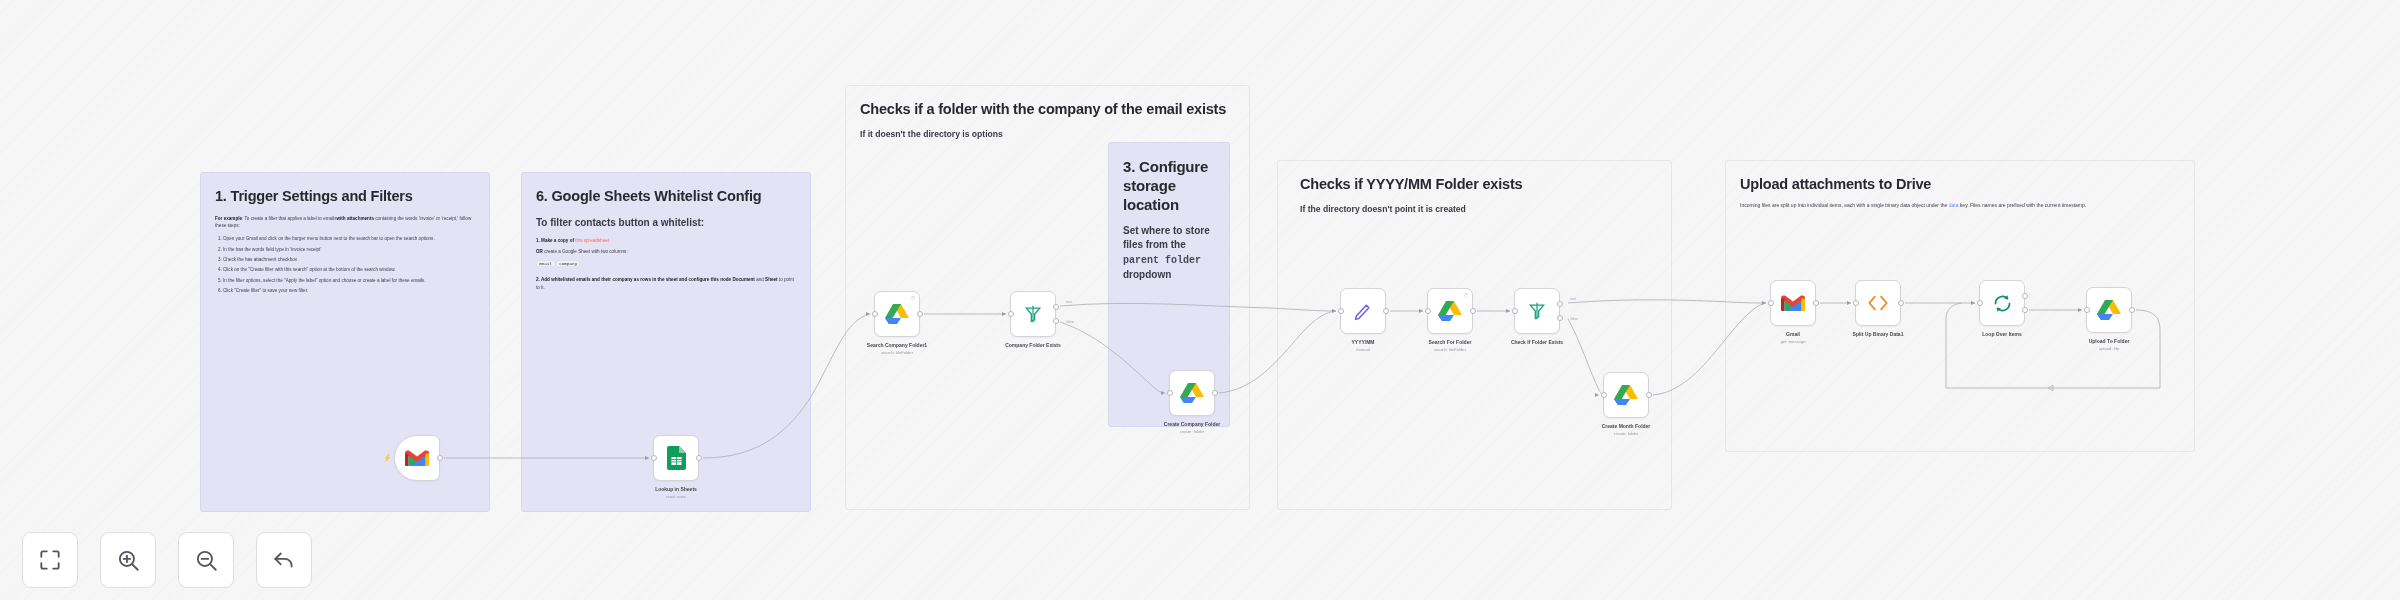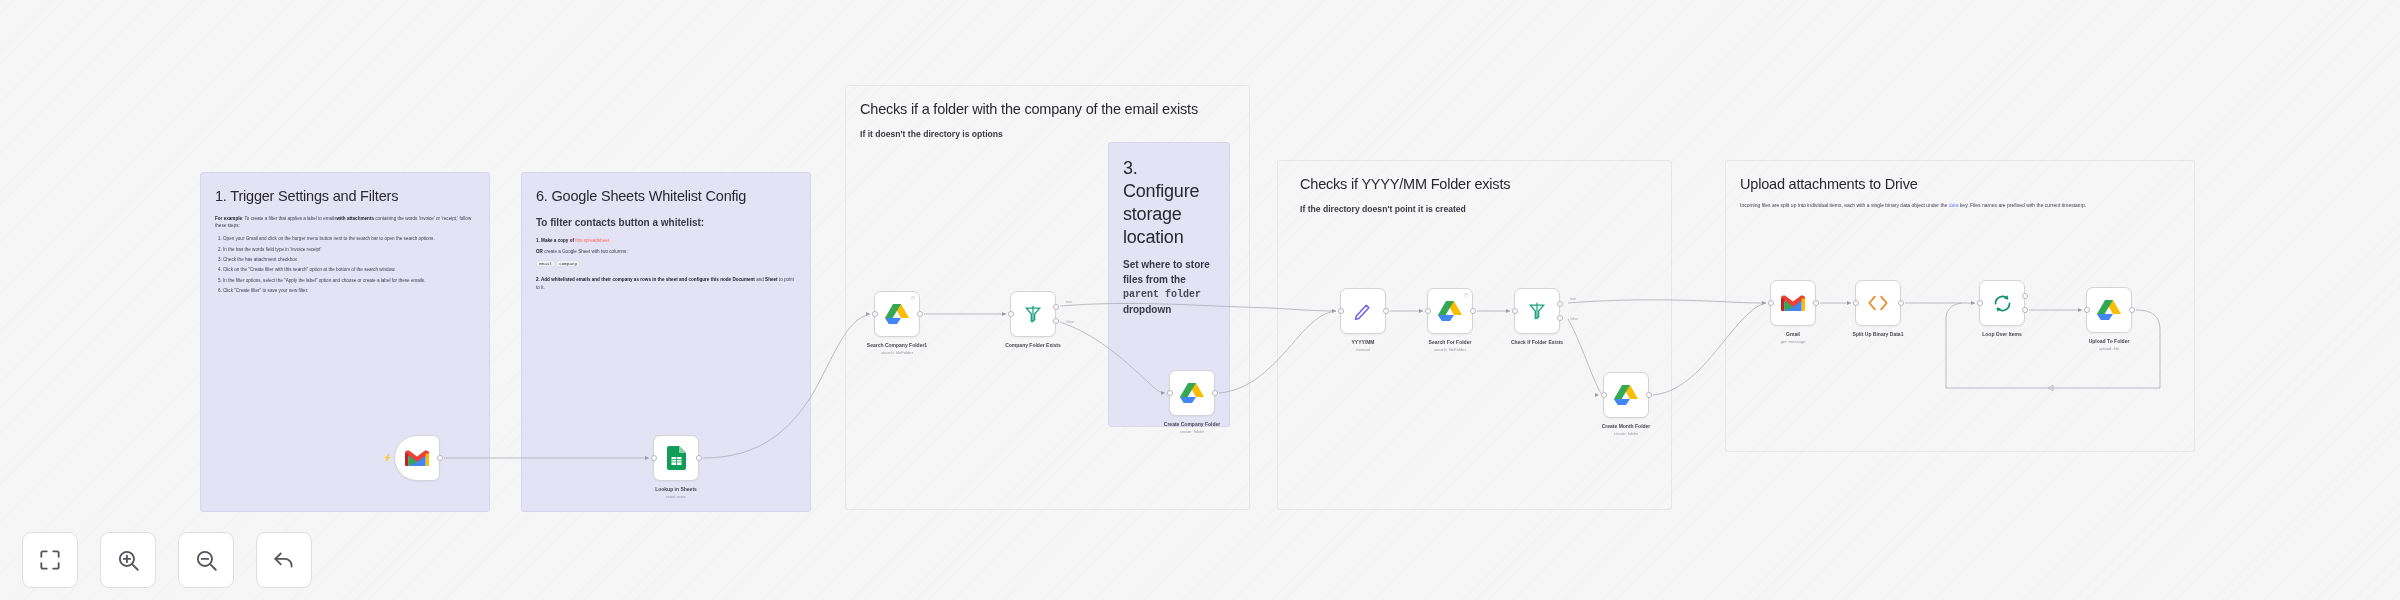--- a/index.html
+++ b/index.html
@@ -35,27 +35,27 @@
     border-radius: 3px;
     padding: 14px 14px 12px 14px;
     overflow: hidden;
   }
   .sticky.plain {
     background: transparent;
     border: 1px solid rgba(190,190,200,0.28);
   }
   .sticky-title {
     font-size: 14.5px;
-    font-weight: normal;
+    font-weight: bold;
     color: #29282f;
     line-height: 1.28;
     letter-spacing: -0.2px;
     margin-bottom: 9px;
   }
-  .sticky-title.sm { font-size: 18px; }
+  .sticky-title.sm { font-size: 15px; }
   .sticky-sub {
     font-size: 8.6px;
     font-weight: bold;
     color: #3b3a44;
     line-height: 1.45;
     margin-bottom: 7px;
   }
   .sticky-sub.big {
     font-size: 10px;
     line-height: 1.5;

